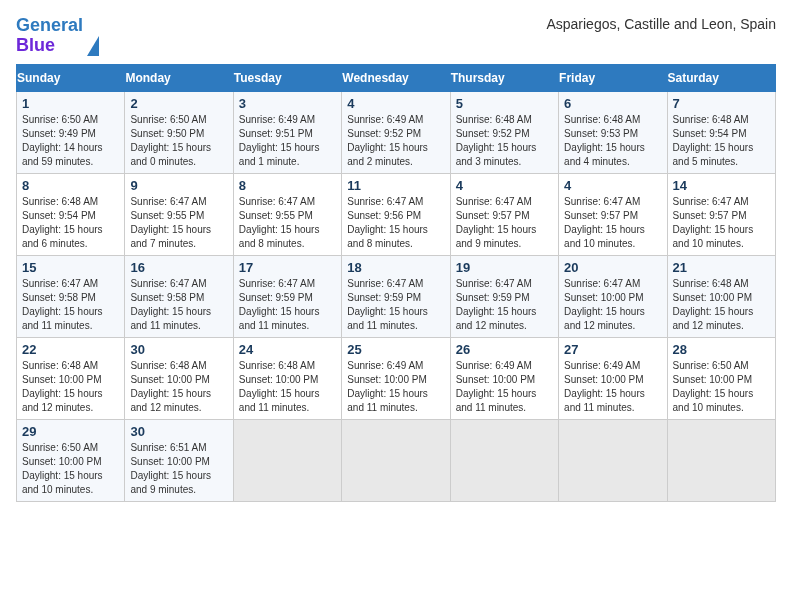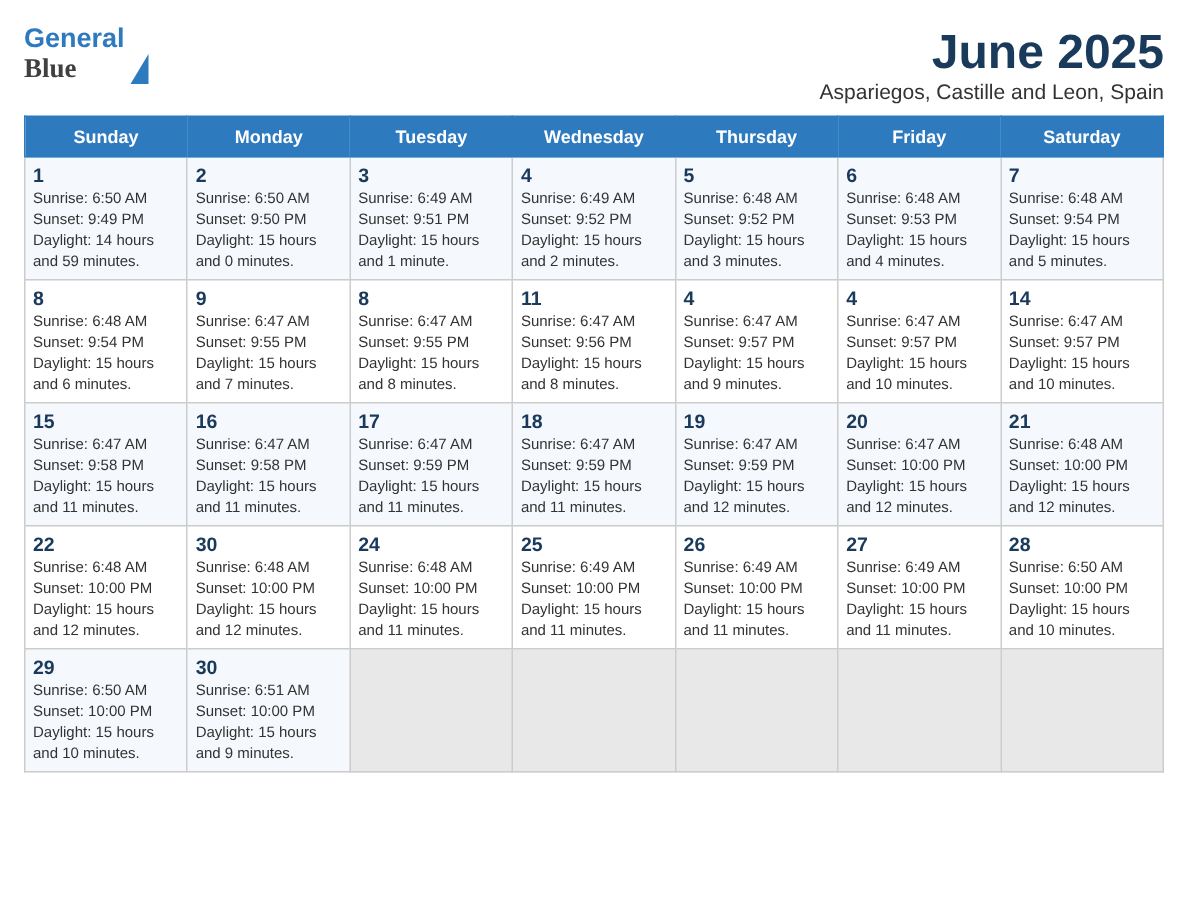--- a/index.html
+++ b/index.html
@@ -50,22 +50,22 @@
       color: #333;
     }
     table {
       width: 100%;
       border-collapse: collapse;
       font-size: 10.5px;
     }
     thead th {
       background-color: #2e7abf;
       color: #fff;
-      padding: 6px 13px;
-      text-align: center;
+      padding: 6px 0;
+      text-align: left;
       font-size: 12px;
       font-weight: bold;
       border: 1px solid #2e7abf;
     }
     tbody td {
       border: 1px solid #ccc;
       padding: 4px 5px;
       vertical-align: top;
       width: calc(100% / 7);
       min-height: 70px;
@@ -93,27 +93,26 @@
       background: #e8e8e8 !important;
     }
   </style>
 </head>
 <body>
 
 <div class="header">
   <div class="logo">
     <div>
       <div class="logo-text">
-        <span>General</span><br><span style="color:#404040;font-family:Liberation Serif, serif;">Blue</span>
+        <span>General</span><br><span style="color:#6d28d9;">Blue</span>
       </div>
     </div>
     <div class="logo-triangle"></div>
   </div>
   <div class="title-block">
-    <div class="month-title">June 2025</div>
     <div class="location">Aspariegos, Castille and Leon, Spain</div>
   </div>
 </div>
 
 <table>
   <thead>
     <tr>
     <th>Sunday</th>
         <th>Monday</th>
         <th>Tuesday</th>

